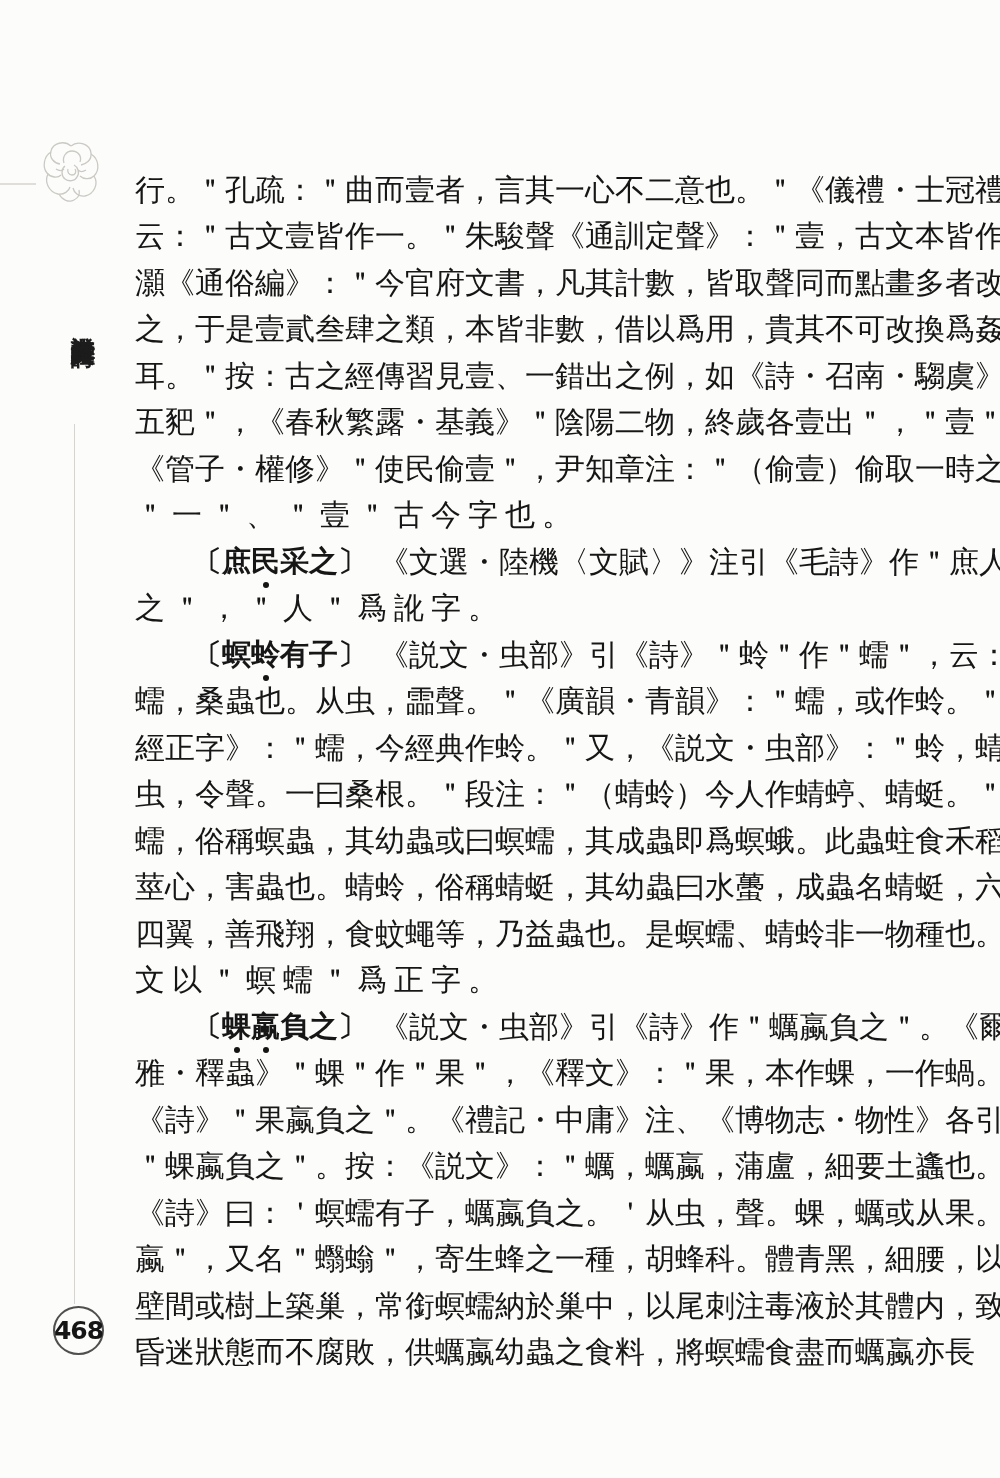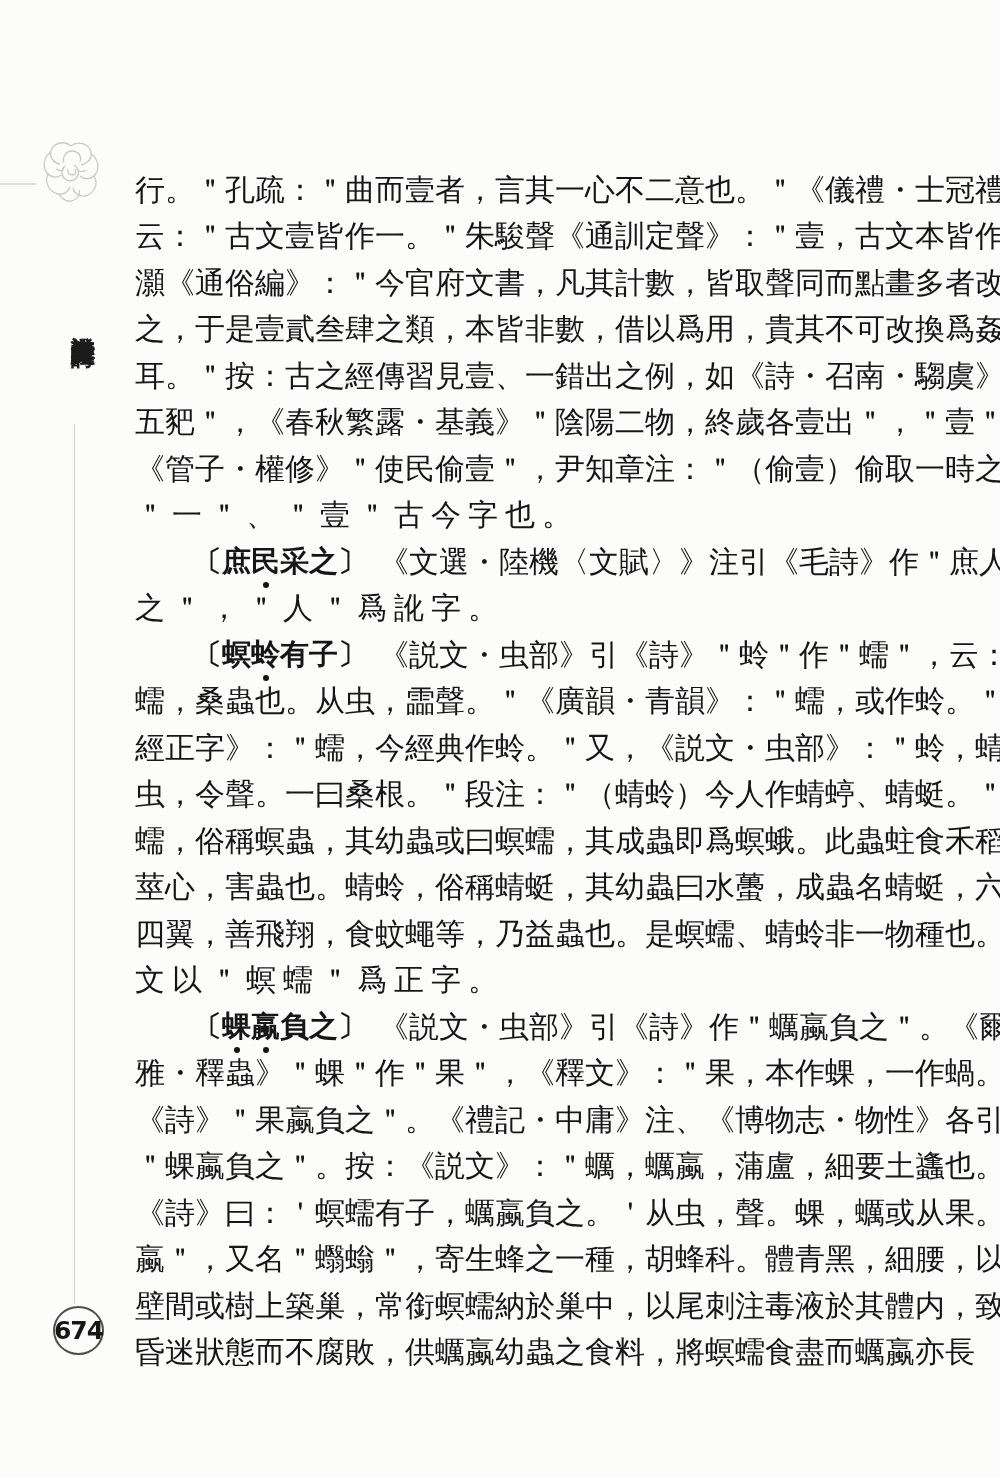--- a/index.html
+++ b/index.html
@@ -84,21 +84,21 @@
     </g>
   </svg>
 
   <div class="spine-title">詩經異文彙考辨證</div>
 
   <div class="spine-rule"></div>
 
   <div class="edge-mark"></div>
 
   <div class="page-badge">
-    <span>674</span>
+    <span>468</span>
   </div>
 
   <div class="text-block" id="text-block">
       <div class="text-line">
         <span class="ch">行</span>
         <span class="ch">。</span>
         <span class="ch">＂</span>
         <span class="ch">孔</span>
         <span class="ch">疏</span>
         <span class="ch">：</span>

